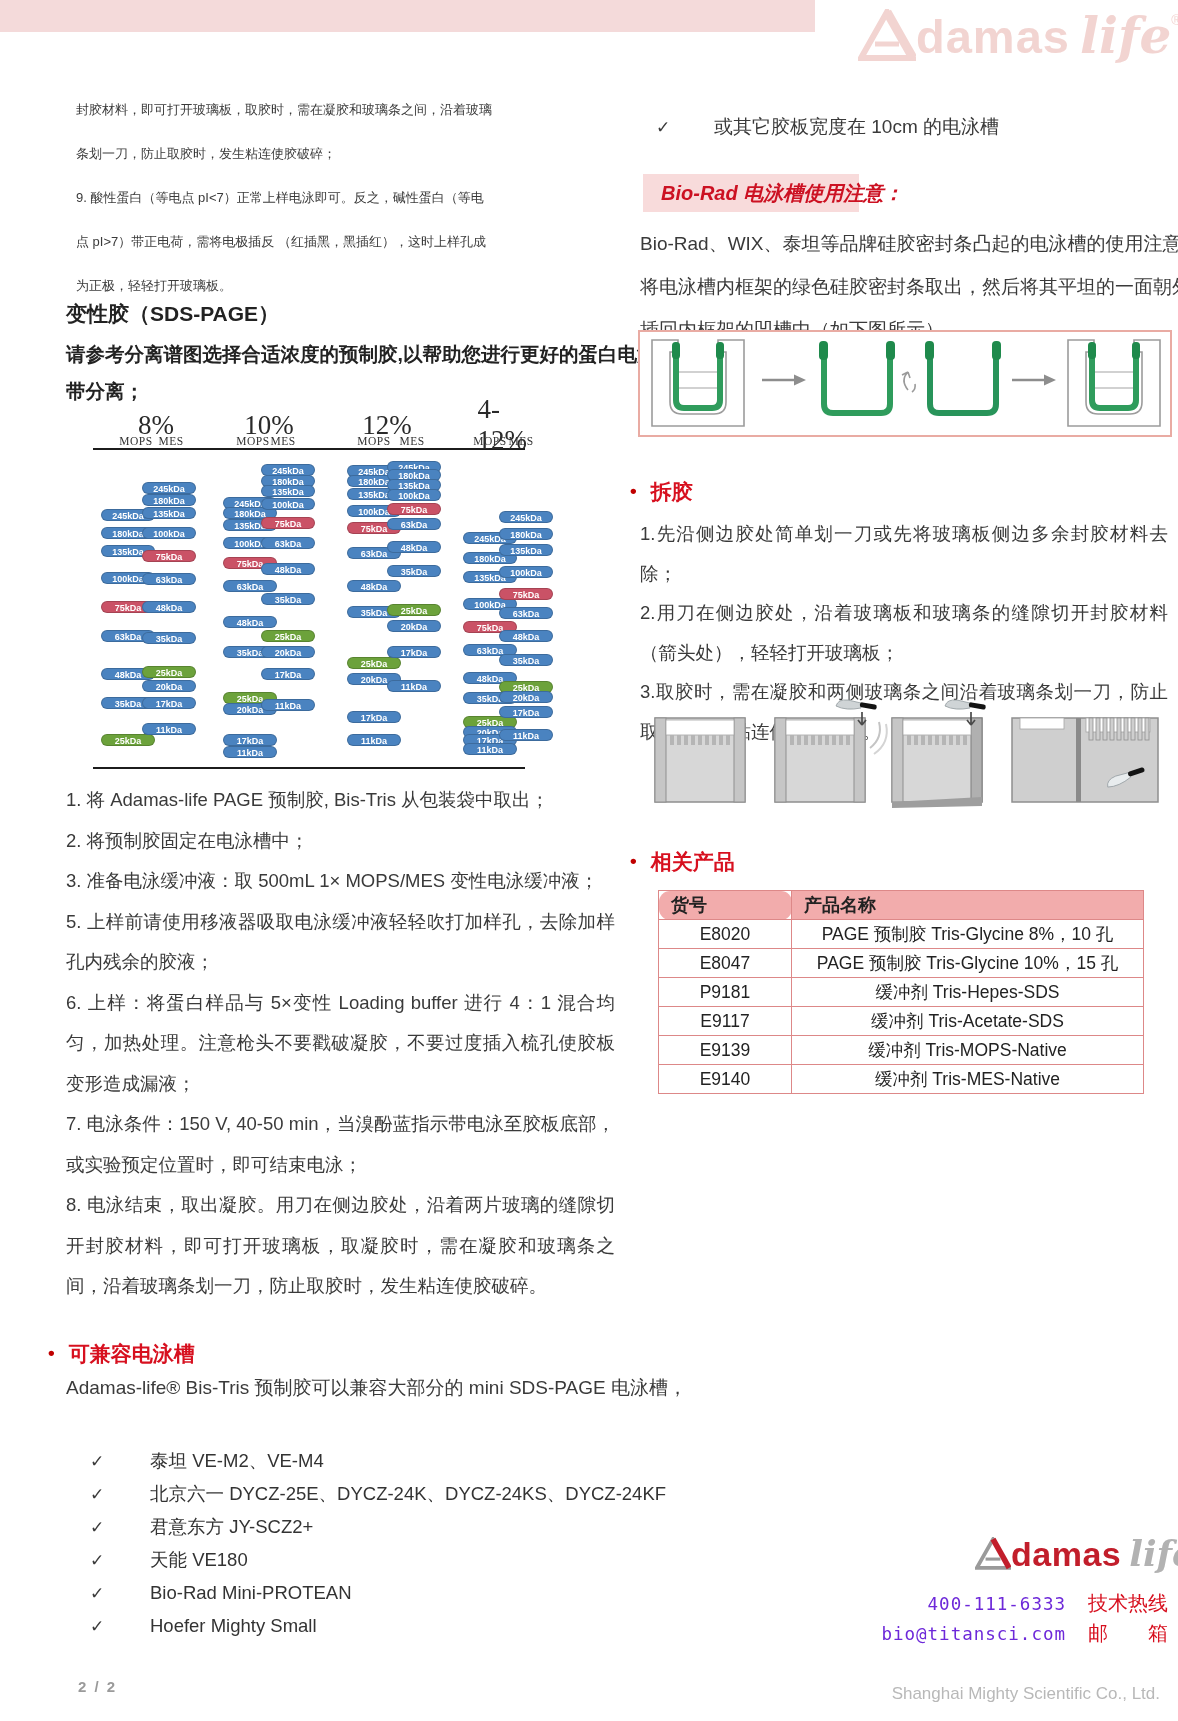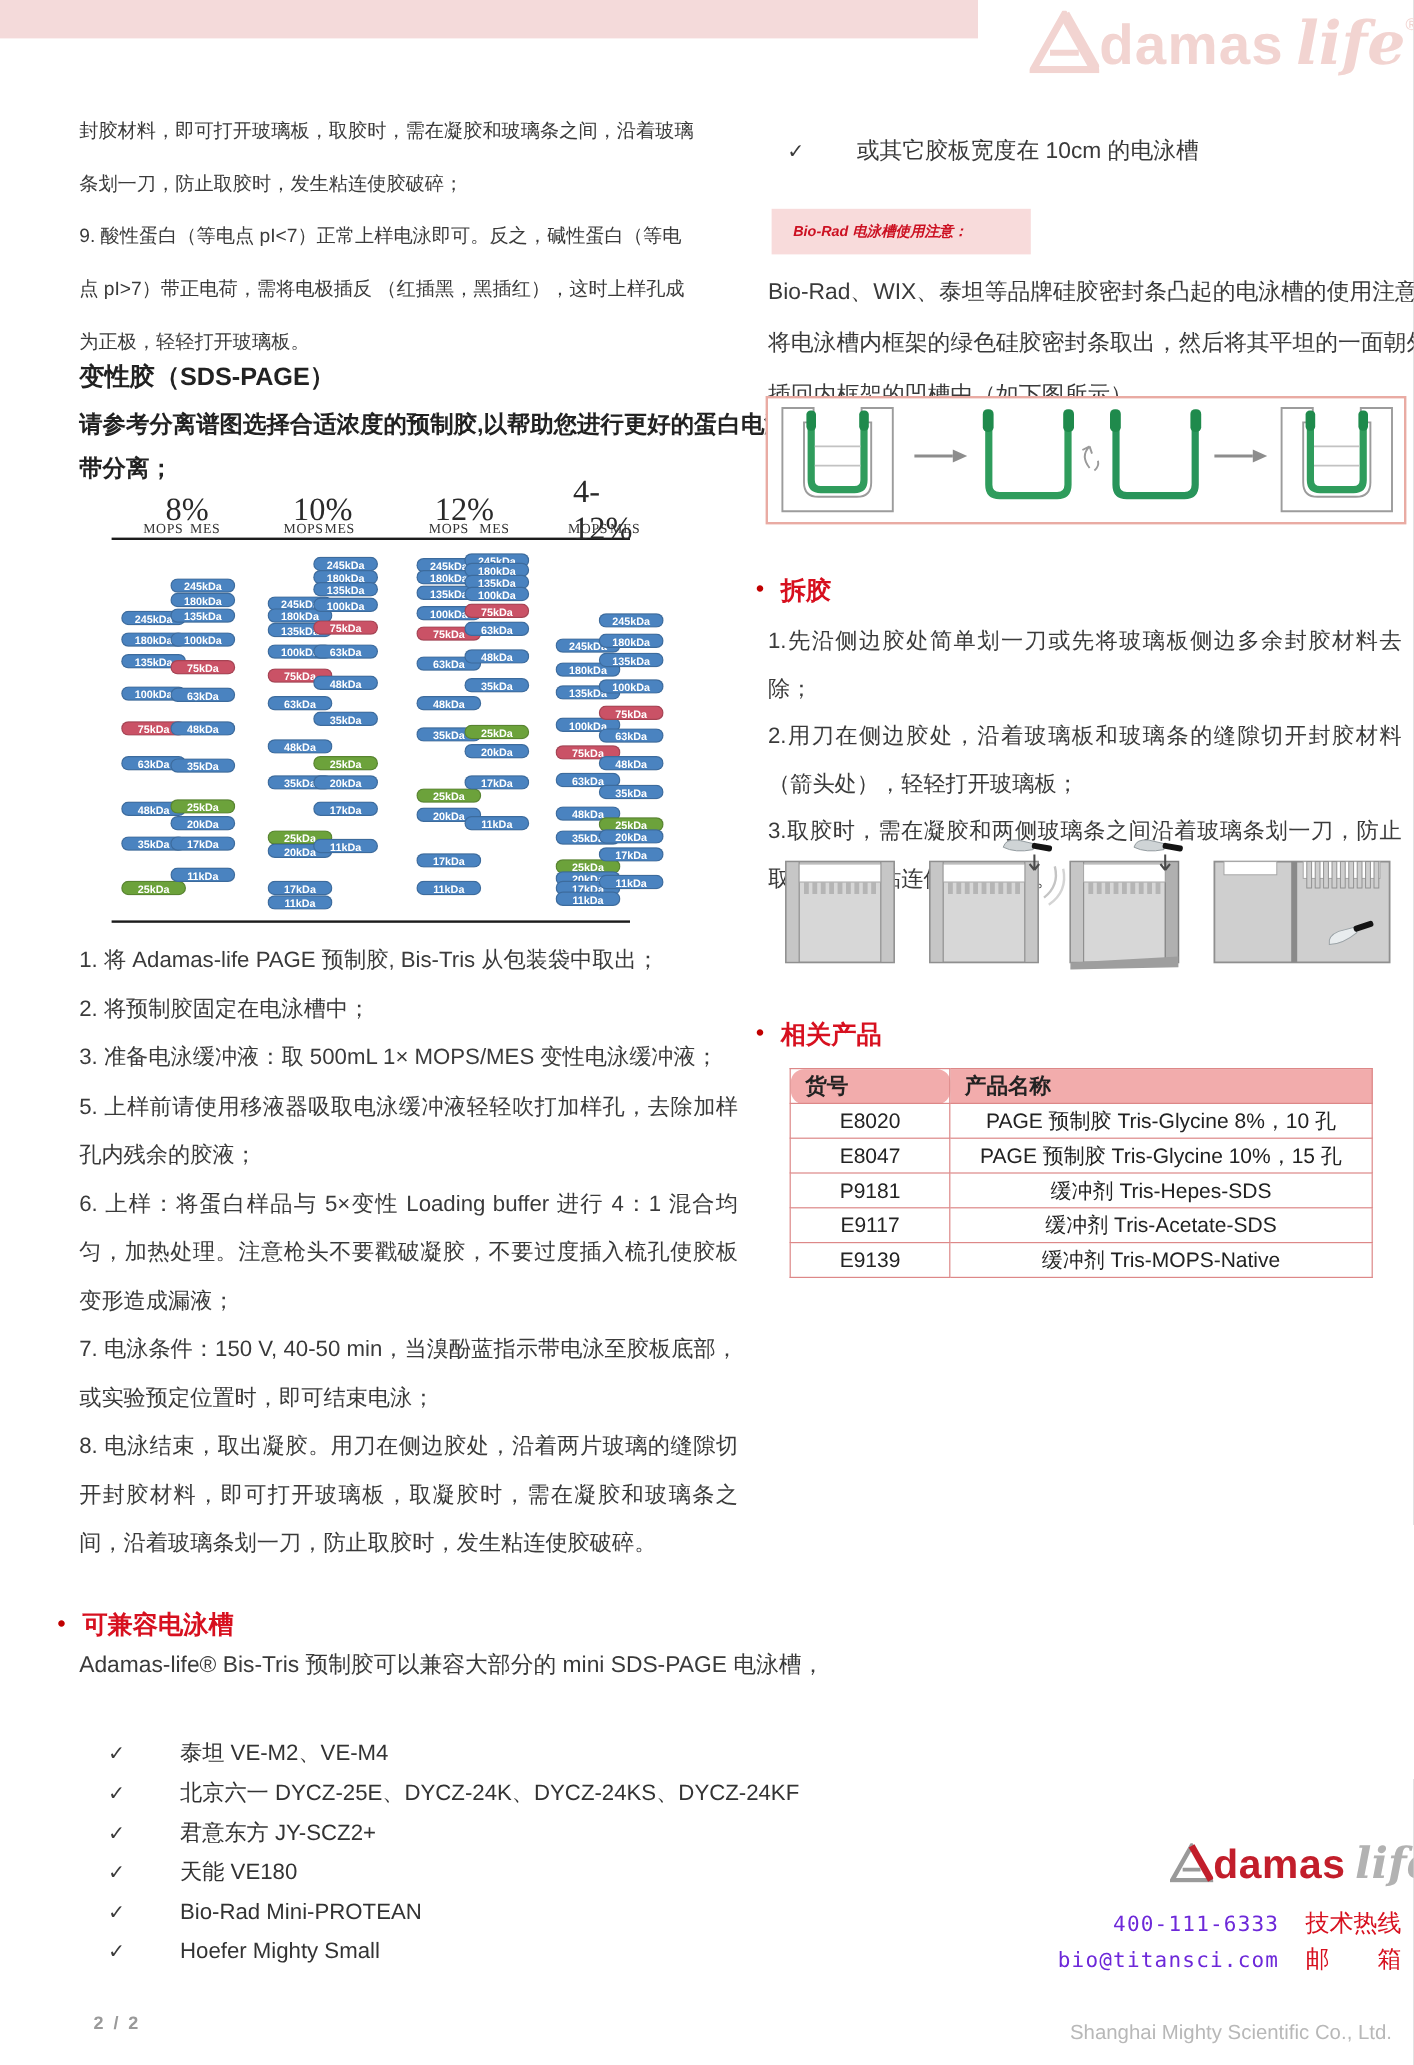--- a/index.html
+++ b/index.html
@@ -8,21 +8,21 @@
 
   
   .top-band { position:absolute; left:0; top:0; width:815px; height:32px; background:#f4dada; }
   .watermark { position:absolute; left:858px; top:6px; width:318px; height:82px; color:#f2d4d1; white-space:nowrap; }
   .watermark .tri { vertical-align:-8px; }
   .watermark .word { font-size:47px; font-weight:bold; letter-spacing:1px; }
   .watermark .script { font-family:"DejaVu Serif","Liberation Serif",serif; font-style:italic; font-weight:bold; font-size:50px; margin-left:10px; }
   .watermark .reg { font-size:14px; vertical-align:28px; }
 
   
-  .para-top { position:absolute; left:66px; top:88px; width:548px; font-size:16px; }
+  .para-top { position:absolute; left:76px; top:88px; width:548px; font-size:13px; }
   .para-top .tline { height:44px; line-height:44px; white-space:nowrap; }
   .sds-heading { position:absolute; left:66px; top:300px; font-size:21px; font-weight:bold; color:#222; }
   .sds-note { position:absolute; left:66px; top:336px; width:548px; font-size:19.5px; font-weight:bold; color:#222; }
   .sds-note .tline { height:37px; line-height:37px; white-space:nowrap; }
 
   
   .gel-chart { position:absolute; left:85px; top:405px; width:478px; height:372px; }
   .gel-group-label { position:absolute; transform:translate(-50%,-50%); font-family:"Liberation Serif","DejaVu Serif",serif; font-size:27px; color:#2a2a2a; }
   .gel-buffer-label { position:absolute; transform:translate(-50%,-50%); font-family:"Liberation Serif","DejaVu Serif",serif; font-size:11.5px; letter-spacing:.5px; color:#333; }
   .gel-band { position:absolute; transform:translate(-50%,-50%); width:54px; height:12px; line-height:12px; border-radius:7px; font-size:9px; font-weight:bold; color:#fff; text-align:center; border:1px solid rgba(0,0,0,.18); }
@@ -40,21 +40,21 @@
   .compat-intro { position:absolute; left:66px; top:1370px; width:548px; font-size:19px; }
   .compat-intro .tline { height:36px; line-height:36px; white-space:nowrap; }
   .compat-list { position:absolute; left:90px; top:1444px; width:520px; font-size:18.5px; }
   .check-row { height:33px; line-height:33px; white-space:nowrap; }
   .check-glyph { display:inline-block; width:60px; color:#3b3b3b; font-size:17px; }
   .check-label { color:#333; }
 
   
   .check-row-right { position:absolute; left:656px; top:112px; font-size:19px; height:30px; line-height:30px; white-space:nowrap; }
   .check-row-right .check-glyph { width:58px; }
-  .notice-box { position:absolute; left:643px; top:174px; width:216px; height:38px; line-height:38px; background:#f8dbdb; padding-left:18px; font-size:12px; font-style:italic; font-weight:bold; color:#cc1122; white-space:nowrap; }
+  .notice-box { position:absolute; left:643px; top:174px; width:216px; height:38px; line-height:38px; background:#f8dbdb; padding-left:18px; font-size:20px; font-style:italic; font-weight:bold; color:#cc1122; white-space:nowrap; }
   .notice-para { position:absolute; left:640px; top:222px; width:532px; font-size:19px; }
   .notice-para .tline { height:43px; line-height:43px; white-space:nowrap; }
 
   .diagram1 { position:absolute; left:638px; top:330px; width:534px; height:107px; border:2px solid #e9aba3; background:#fff; }
   .removal-steps { position:absolute; left:640px; top:514px; width:528px; font-size:18.5px; }
   .removal-steps .rstep { line-height:39.5px; text-align:justify; }
   .diagram2 { position:absolute; left:640px; top:696px; width:522px; height:114px; }
 
   
   .products-table { position:absolute; left:658px; top:890px; width:486px; border-collapse:collapse; }
@@ -419,20 +419,24 @@
           <td>缓冲剂  Tris-Hepes-SDS</td>
         </tr>
         <tr>
           <td class="col-code">E9117</td>
           <td>缓冲剂 Tris-Acetate-SDS</td>
         </tr>
         <tr>
           <td class="col-code">E9139</td>
           <td>缓冲剂 Tris-MOPS-Native</td>
         </tr>
+        <tr>
+          <td class="col-code">E9140</td>
+          <td>缓冲剂 Tris-MES-Native</td>
+        </tr>
       </tbody>
   </table>
 
   <div class="logo-bottom">
     <svg class="tri" width="36" height="33" viewBox="0 0 58 52">
       <path d="M29 3 L55 49 L3 49 Z" fill="none" stroke="#9a9a9a" stroke-width="6"></path>
       <path d="M29 3 L55 49" stroke="#c21e2b" stroke-width="9"></path>
       <path d="M17 35 H41" stroke="#9a9a9a" stroke-width="5"></path>
     </svg><span class="word">damas</span><span class="script">life</span>
   </div>

